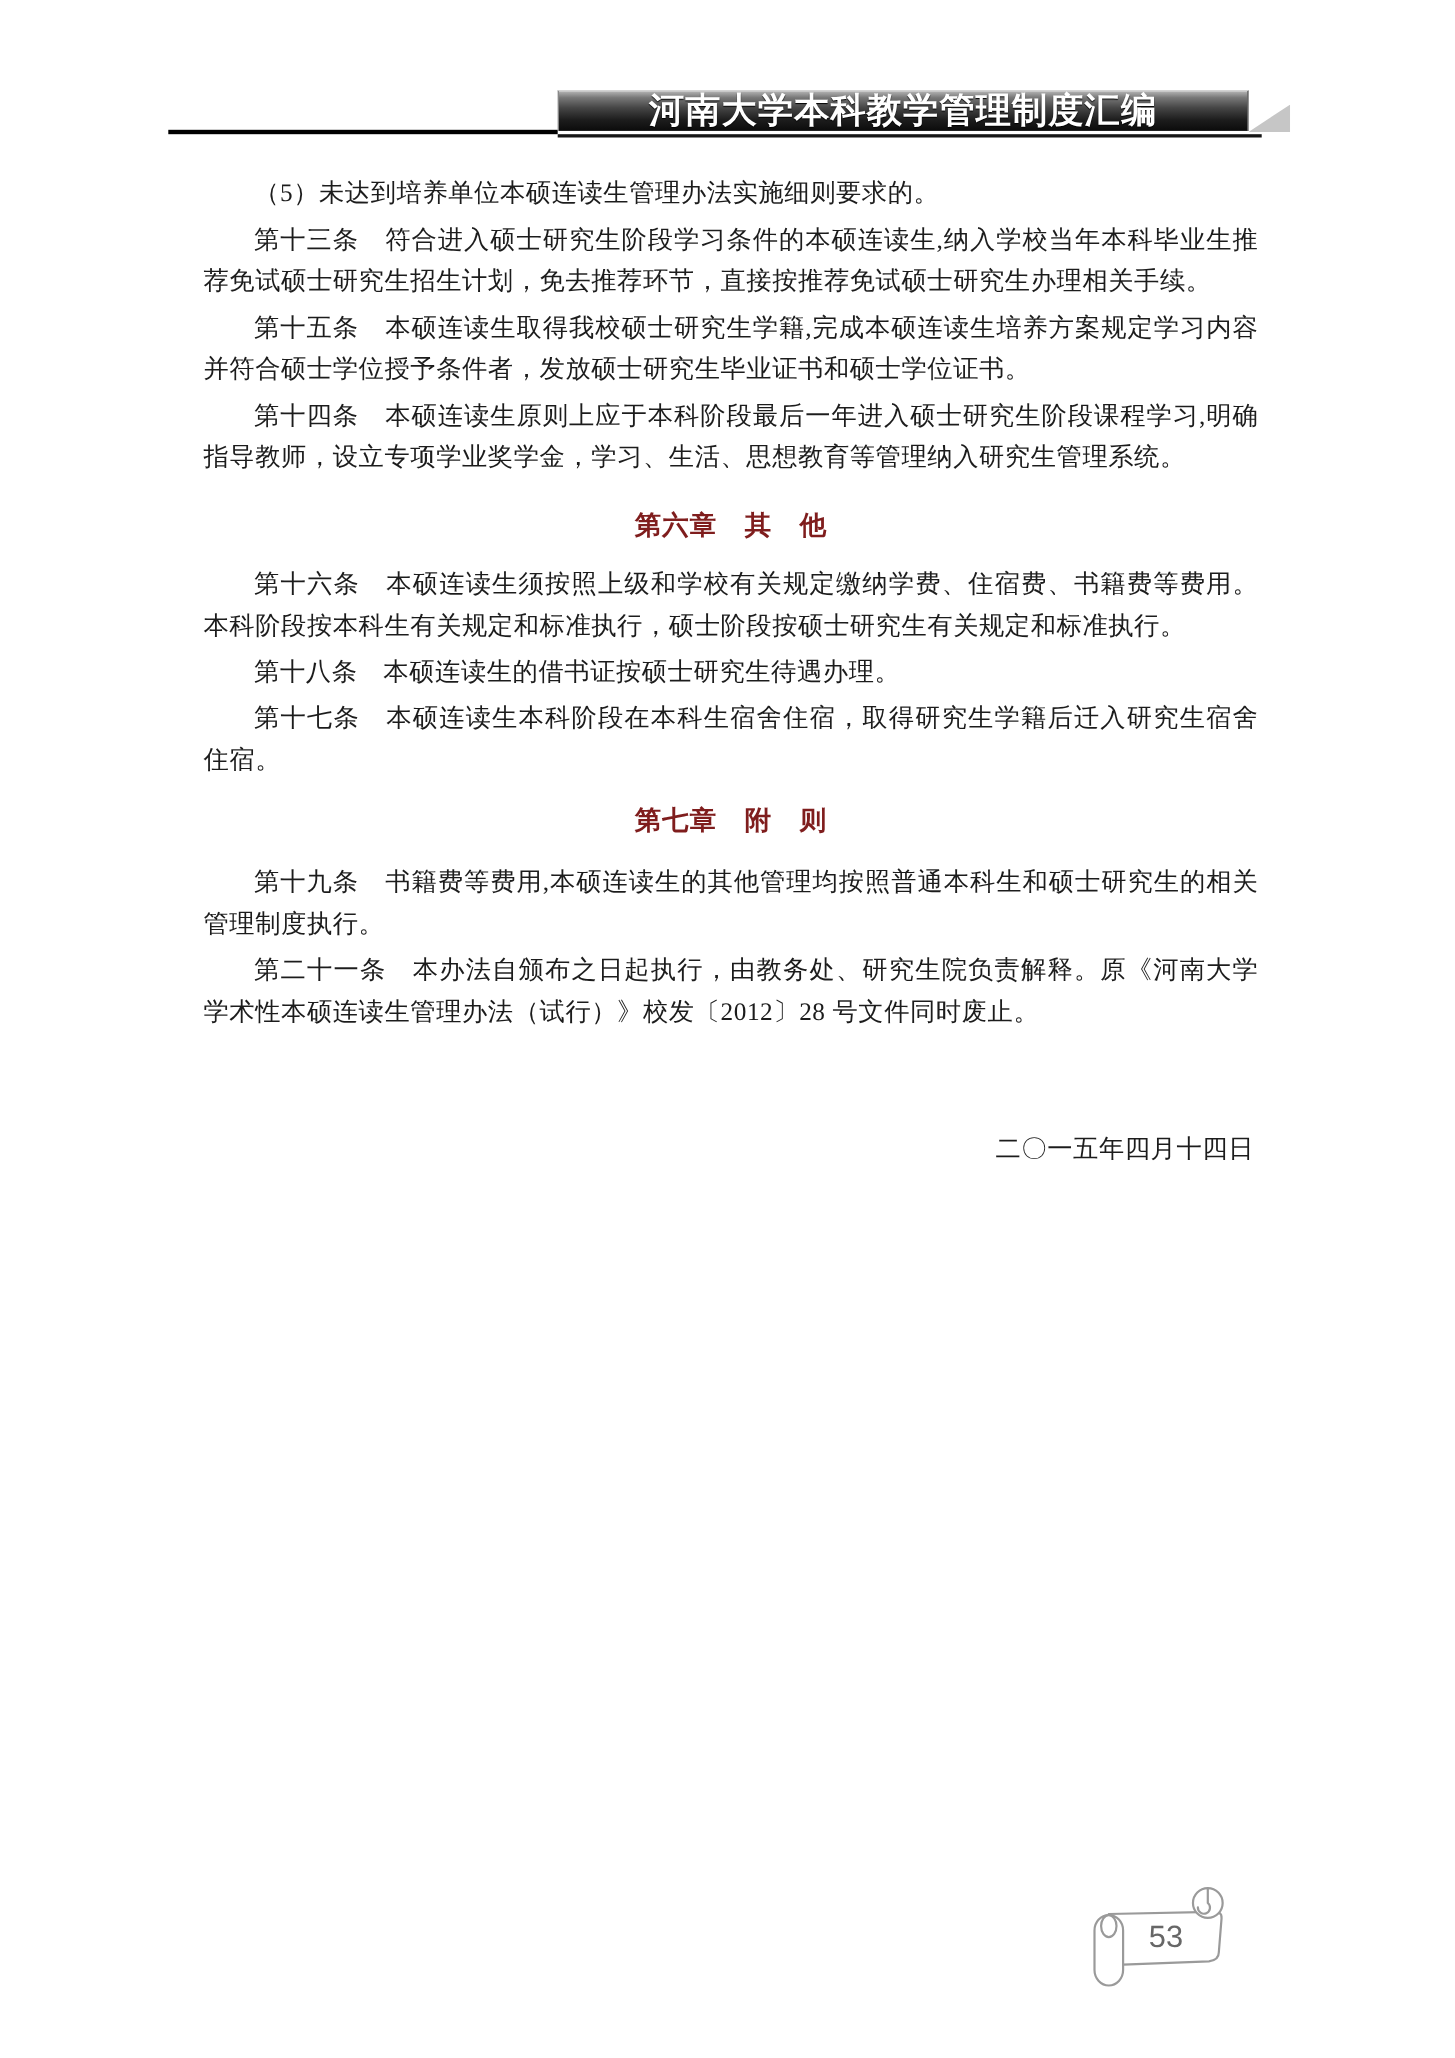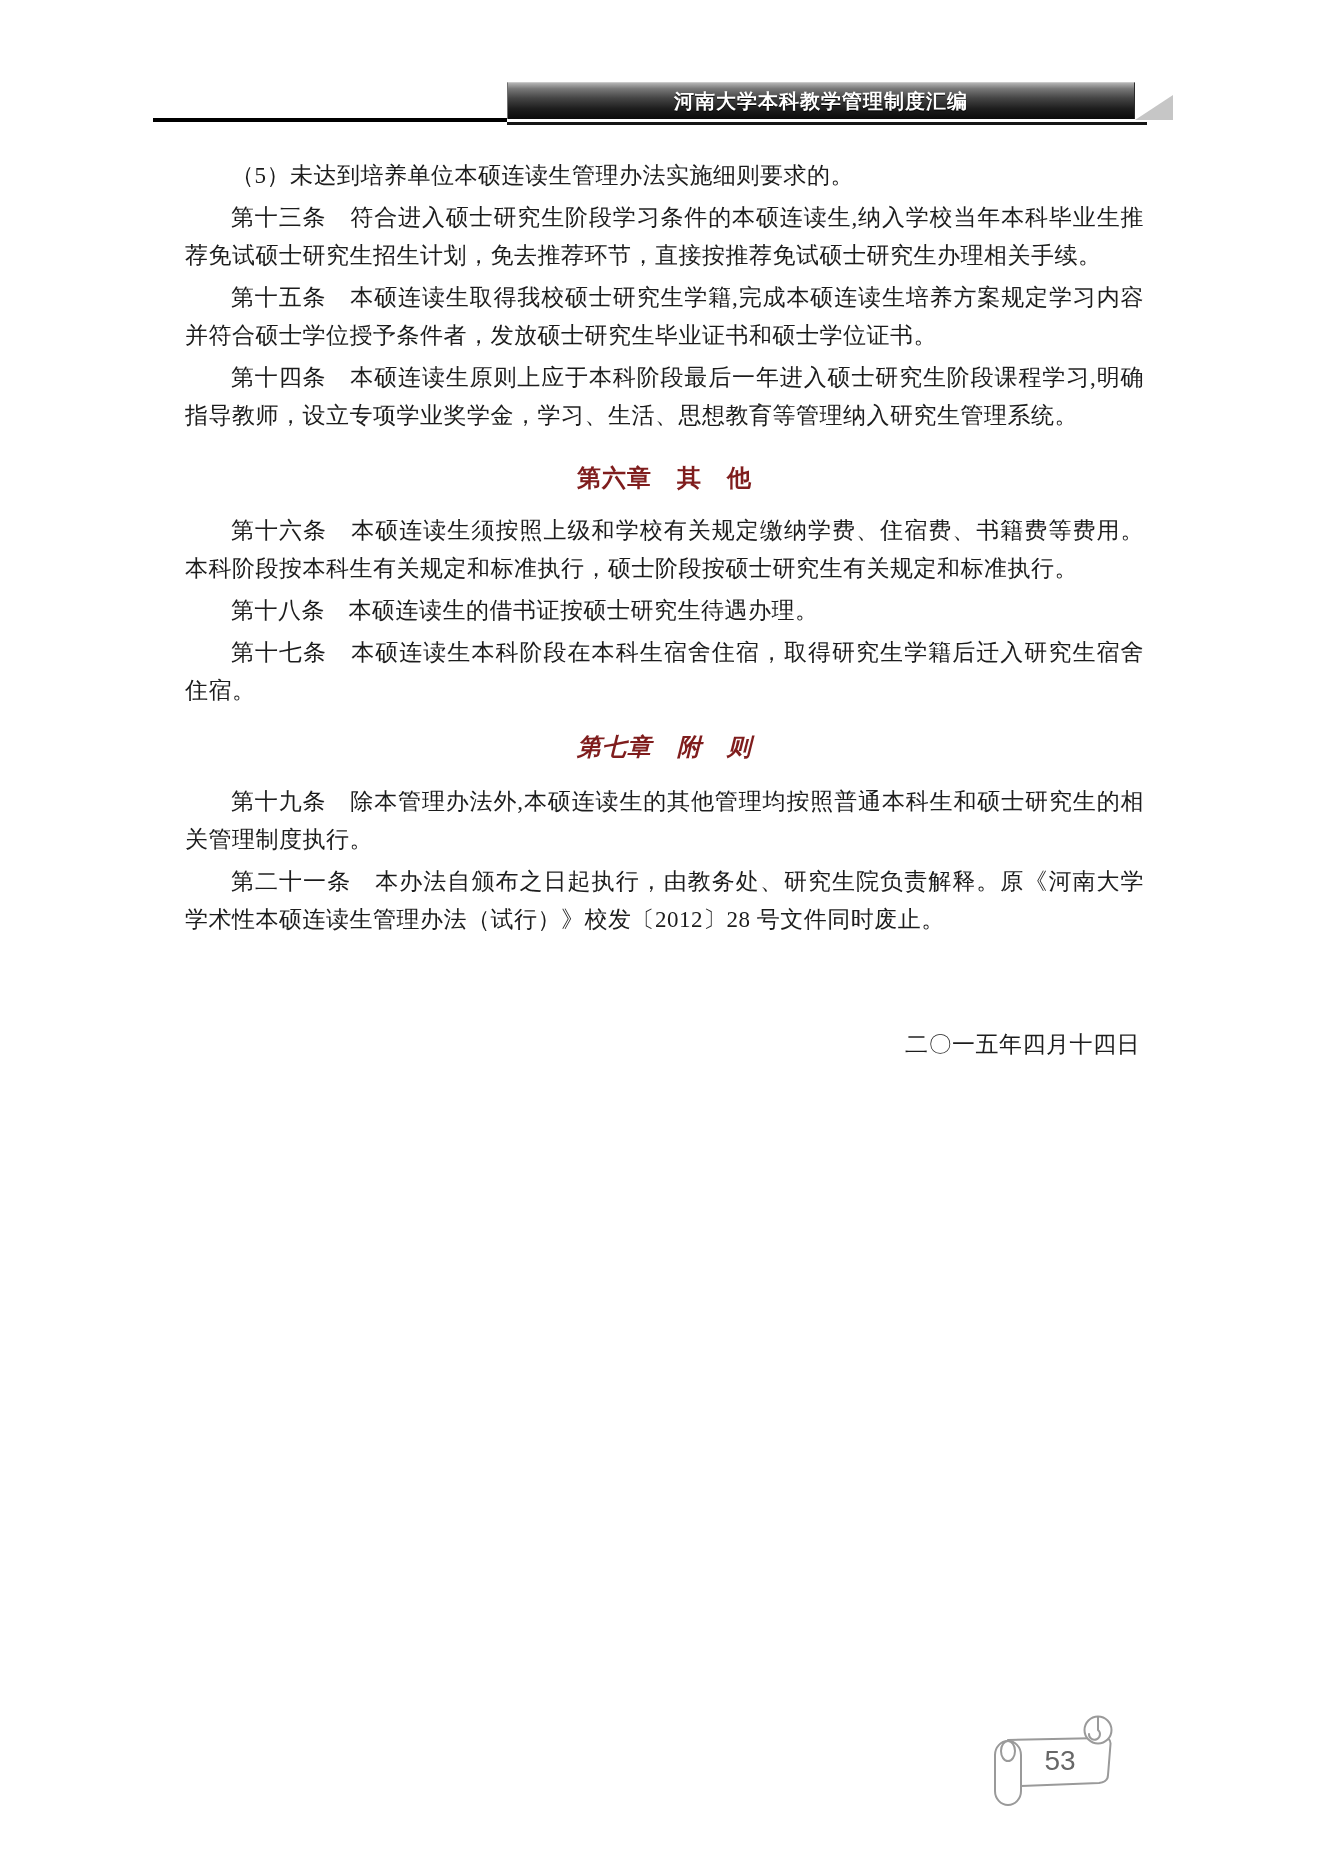--- a/index.html
+++ b/index.html
@@ -34,21 +34,21 @@
     border-top: 1px solid #c9c9c9;
     border-left: 1px solid #6f6f6f;
     border-right: 1px solid #2a2a2a;
     box-sizing: border-box;
     display: flex;
     align-items: center;
     justify-content: center;
   }
   .banner-title {
     color: #ffffff;
-    font-size: 20px;
+    font-size: 32px;
     font-weight: bold;
     letter-spacing: 1px;
     white-space: nowrap;
     text-shadow: 0 1px 1px #000;
   }
   .banner-arrow {
     position: absolute;
     left: 1135px; top: 95px;
     width: 38px; height: 25px;
     background: #c6c6c6;
@@ -74,21 +74,21 @@
   .chapter {
     font-family: "Liberation Sans", "DejaVu Sans", sans-serif;
     font-weight: bold;
     font-size: 24px;
     line-height: 38px;
     text-align: center;
     letter-spacing: 1px;
     color: #7f1d1d;
   }
   .chapter.ch6 { margin: 24px 0 15px 0; }
-  .chapter.ch7 { margin: 18px 0 17px 0; font-style: italic; }
+  .chapter.ch7 { margin: 18px 0 17px 0; }
   .issue-date {
     margin: 87px 8px 0 0;
     text-indent: 0;
     text-align: right;
   }
 
   
   .pagenum-scroll {
     position: absolute;
     left: 988px; top: 1711px;
@@ -113,21 +113,21 @@
   <div class="doc">
     <p class="para">（5）未达到培养单位本硕连读生管理办法实施细则要求的。</p>
     <p class="para">第十三条　符合进入硕士研究生阶段学习条件的本硕连读生,纳入学校当年本科毕业生推荐免试硕士研究生招生计划，免去推荐环节，直接按推荐免试硕士研究生办理相关手续。</p>
     <p class="para">第十五条　本硕连读生取得我校硕士研究生学籍,完成本硕连读生培养方案规定学习内容并符合硕士学位授予条件者，发放硕士研究生毕业证书和硕士学位证书。</p>
     <p class="para">第十四条　本硕连读生原则上应于本科阶段最后一年进入硕士研究生阶段课程学习,明确指导教师，设立专项学业奖学金，学习、生活、思想教育等管理纳入研究生管理系统。</p>
     <h2 class="chapter ch6">第六章　其　他</h2>
     <p class="para">第十六条　本硕连读生须按照上级和学校有关规定缴纳学费、住宿费、书籍费等费用。本科阶段按本科生有关规定和标准执行，硕士阶段按硕士研究生有关规定和标准执行。</p>
     <p class="para">第十八条　本硕连读生的借书证按硕士研究生待遇办理。</p>
     <p class="para">第十七条　本硕连读生本科阶段在本科生宿舍住宿，取得研究生学籍后迁入研究生宿舍住宿。</p>
     <h2 class="chapter ch7">第七章　附　则</h2>
-    <p class="para">第十九条　除本管理办法外,本硕连读生的其他管理均按照普通本科生和硕士研究生的相关管理制度执行。</p>
+    <p class="para">第十九条　书籍费等费用,本硕连读生的其他管理均按照普通本科生和硕士研究生的相关管理制度执行。</p>
     <p class="para">第二十一条　本办法自颁布之日起执行，由教务处、研究生院负责解释。原《河南大学学术性本硕连读生管理办法（试行）》校发〔2012〕28 号文件同时废止。</p>
     <p class="para issue-date">二〇一五年四月十四日</p>
   </div>
 
   <div class="pagenum-scroll">
     <svg viewBox="0 0 135 100" width="135" height="100">
       <g fill="#ffffff" stroke="#9a9a9a" stroke-width="2" stroke-linejoin="round" stroke-linecap="round">
 
         <path d="M 20 29 L 114 27 Q 123 26 122.5 33 L 120 64 Q 120 71 111 72 L 33 75 L 20 29 Z"></path>
 

